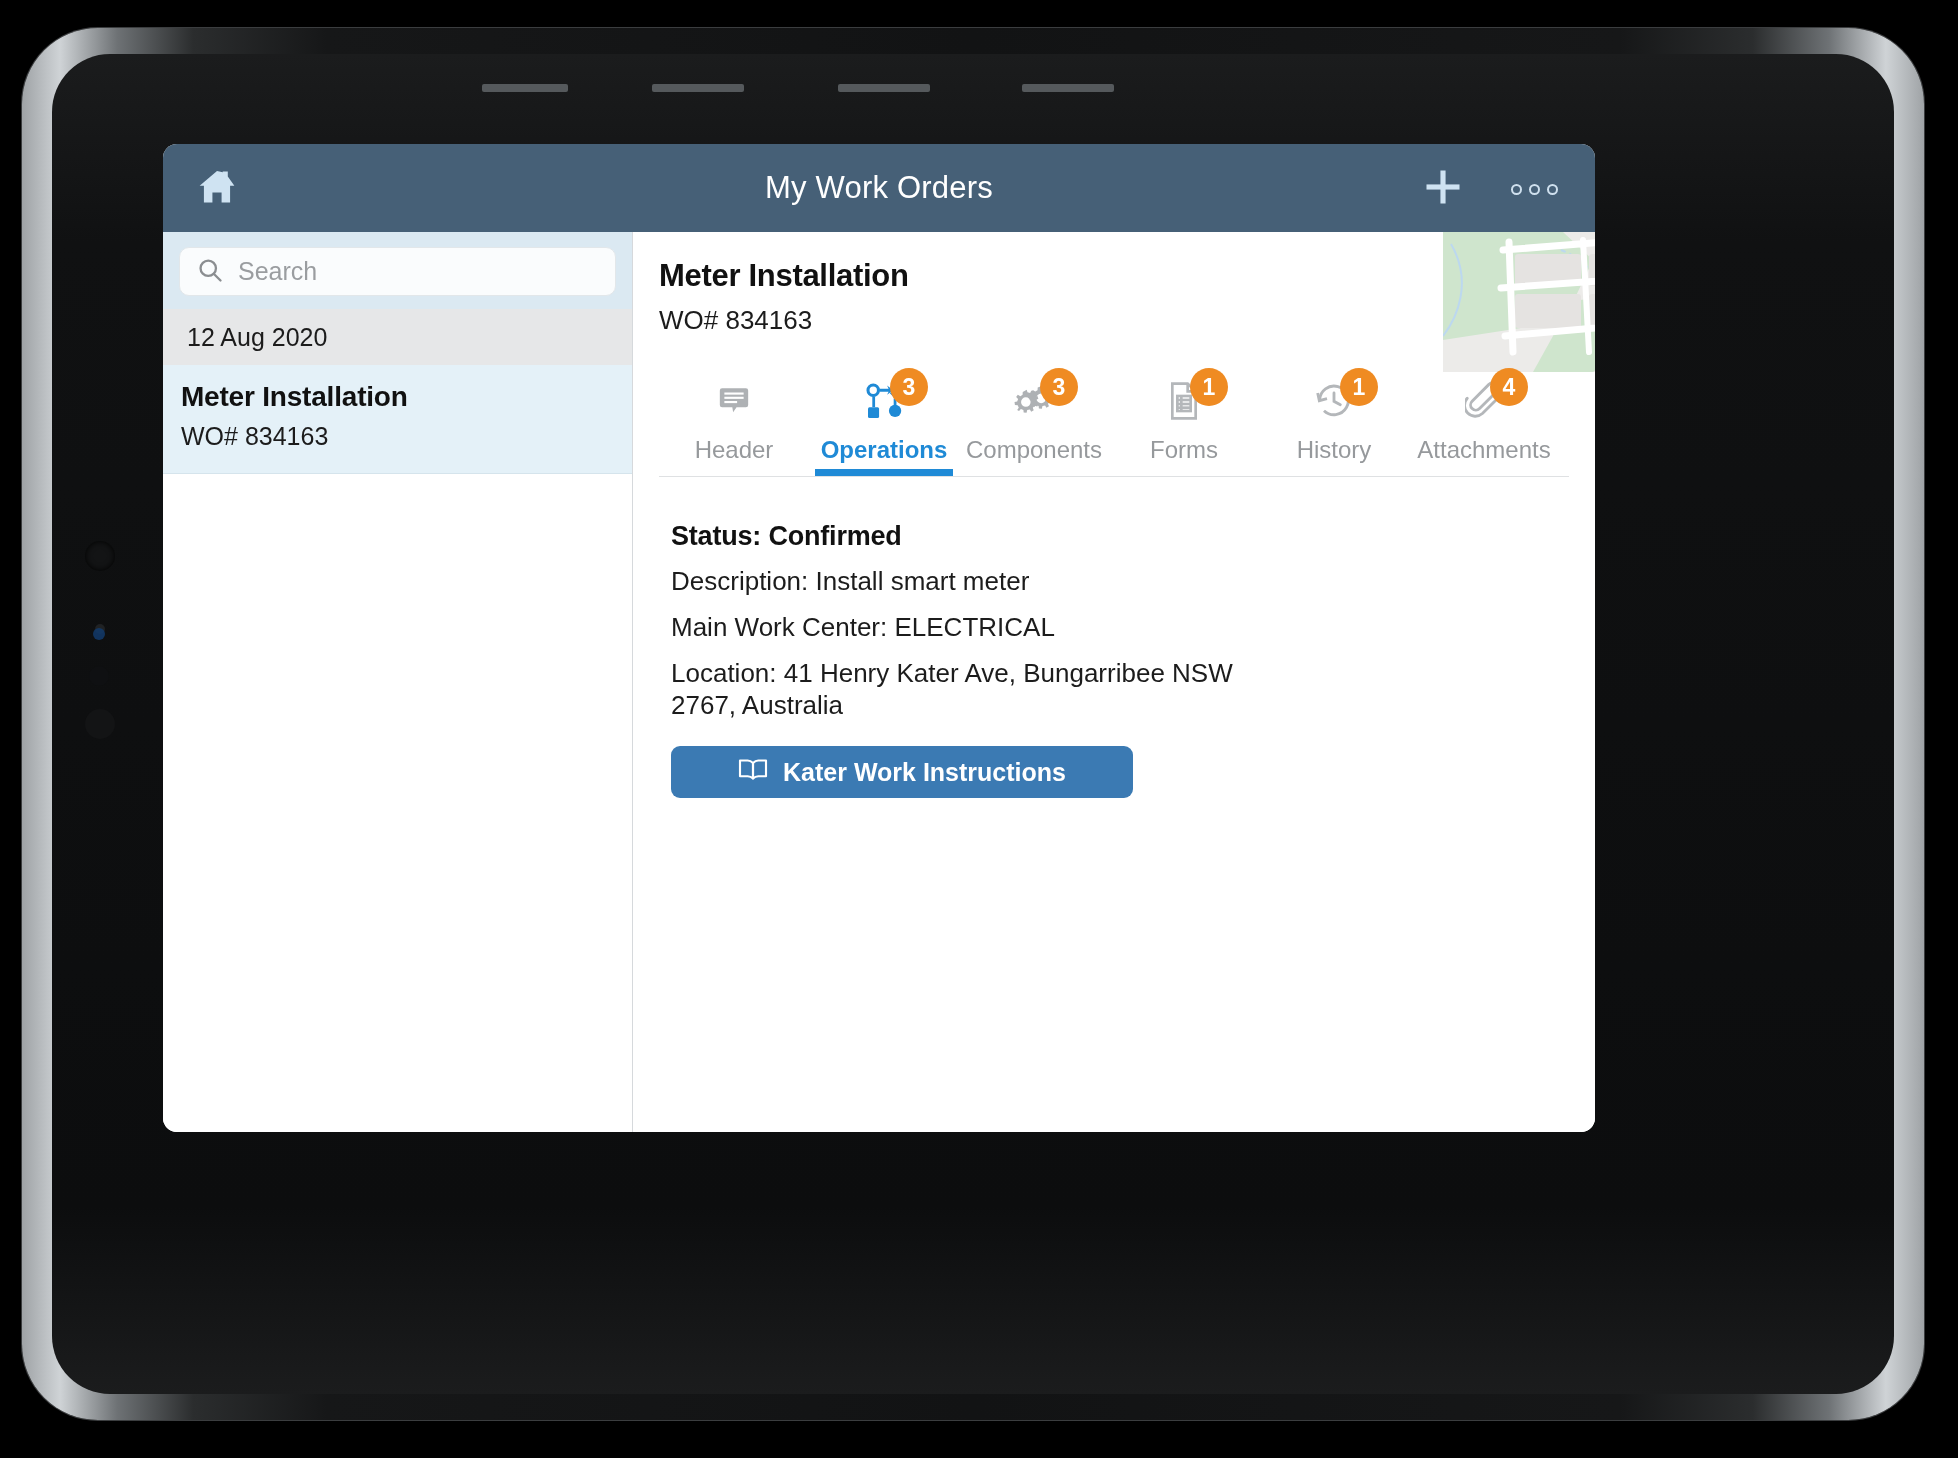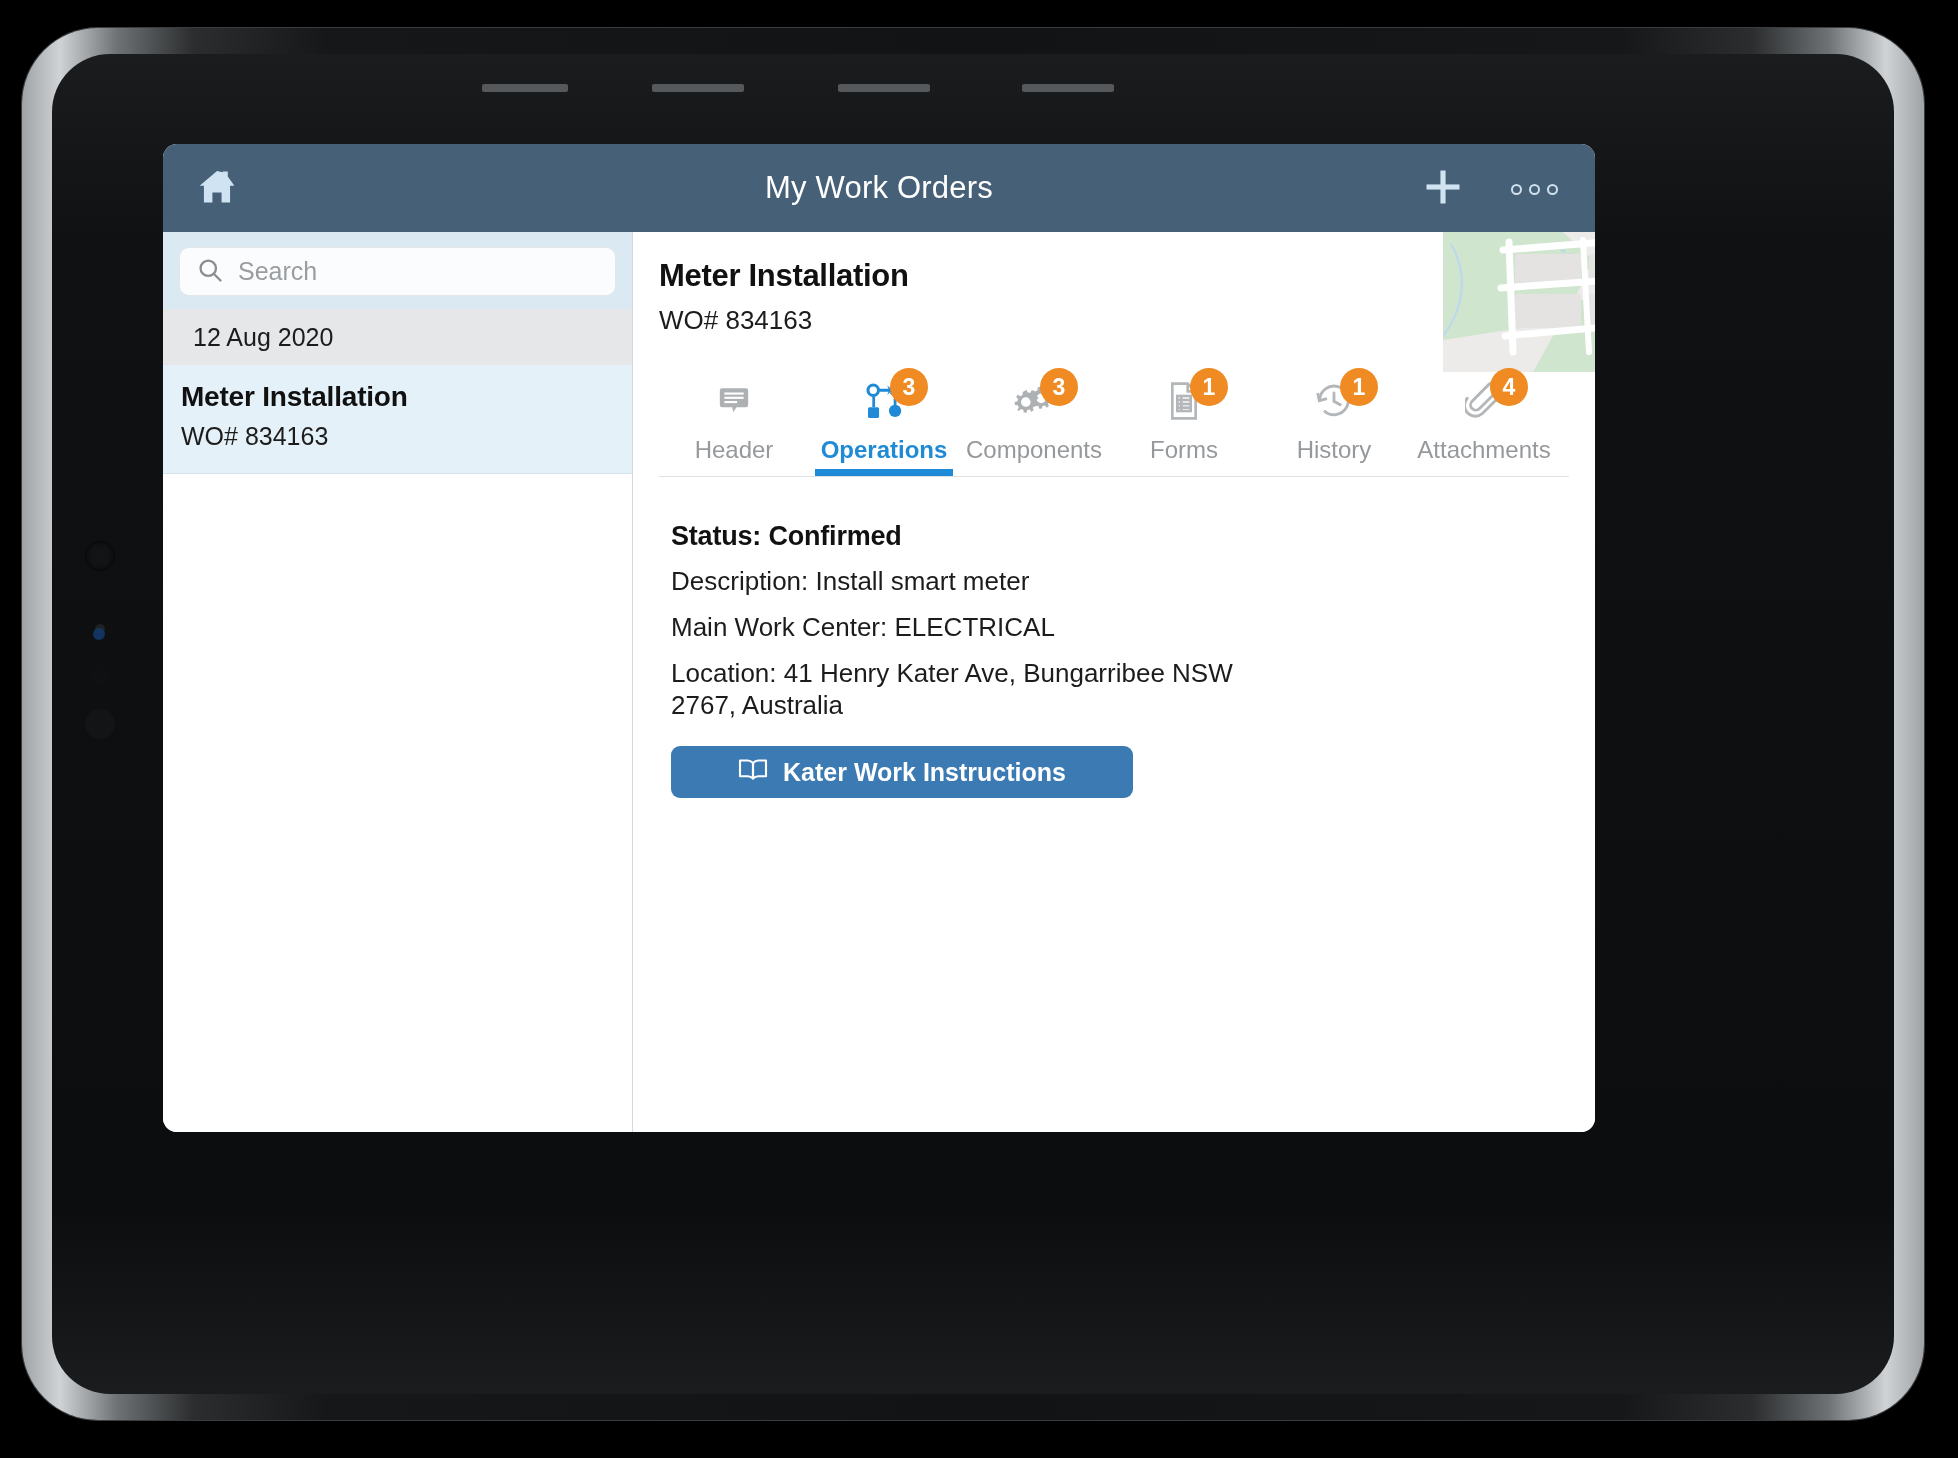--- a/index.html
+++ b/index.html
@@ -92,21 +92,21 @@
     height:49px; padding:0 16px;
   }
   .search-box input{
     border:0; outline:0; background:transparent; width:100%;
     font-family:"Liberation Sans", sans-serif; font-size:25px; color:#2b2b2b;
   }
   .search-box input::placeholder{ color:#9a9da0; }
 
   .date-header{
     background:#e6e7e8; height:56px; display:flex; align-items:center;
-    padding-left:30px; font-size:25px; color:#1c1c1c;
+    padding-left:24px; font-size:25px; color:#1c1c1c;
   }
   .wo-item{
     background:#e4f1f8; padding:16px 18px 22px 18px; cursor:pointer;
     border-bottom:1px solid #d5e4ec;
   }
   .wo-item .t{ font-size:28px; font-weight:700; color:#111; letter-spacing:-.2px; }
   .wo-item .s{ font-size:25px; color:#1c1c1c; margin-top:9px; }
 
   
   .detail{ flex:1; background:#fff; position:relative; overflow:hidden; }

